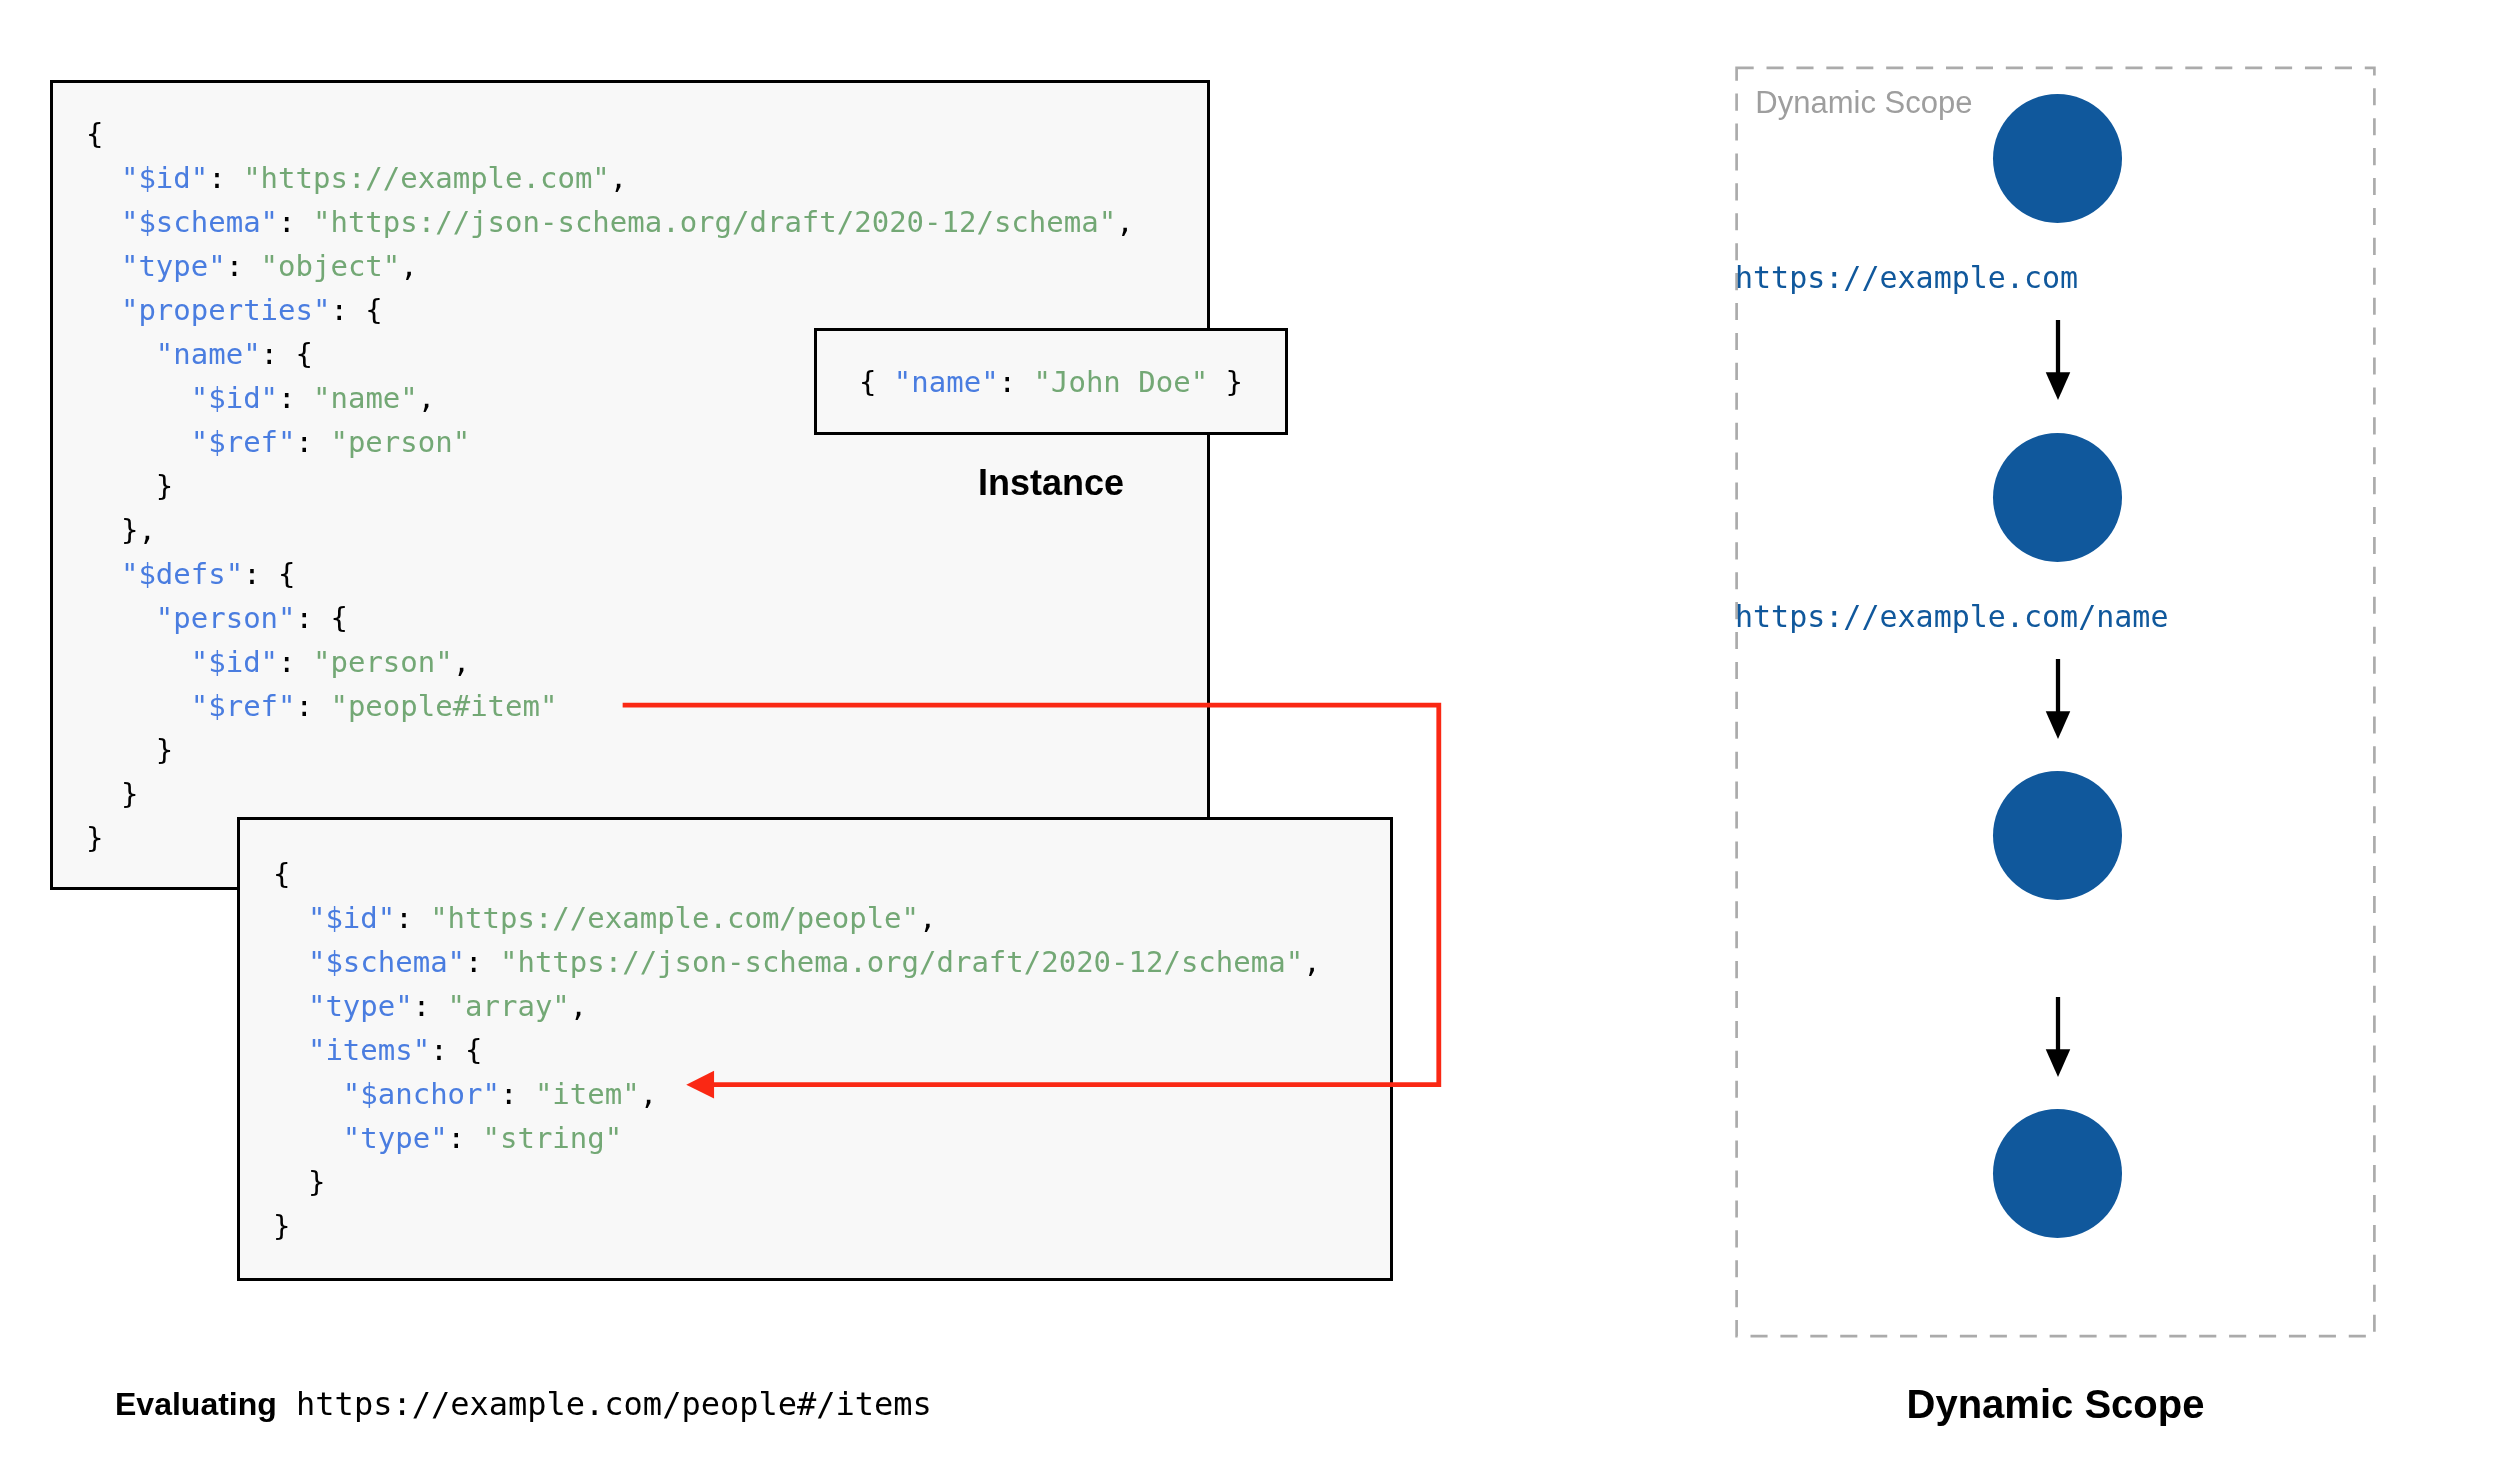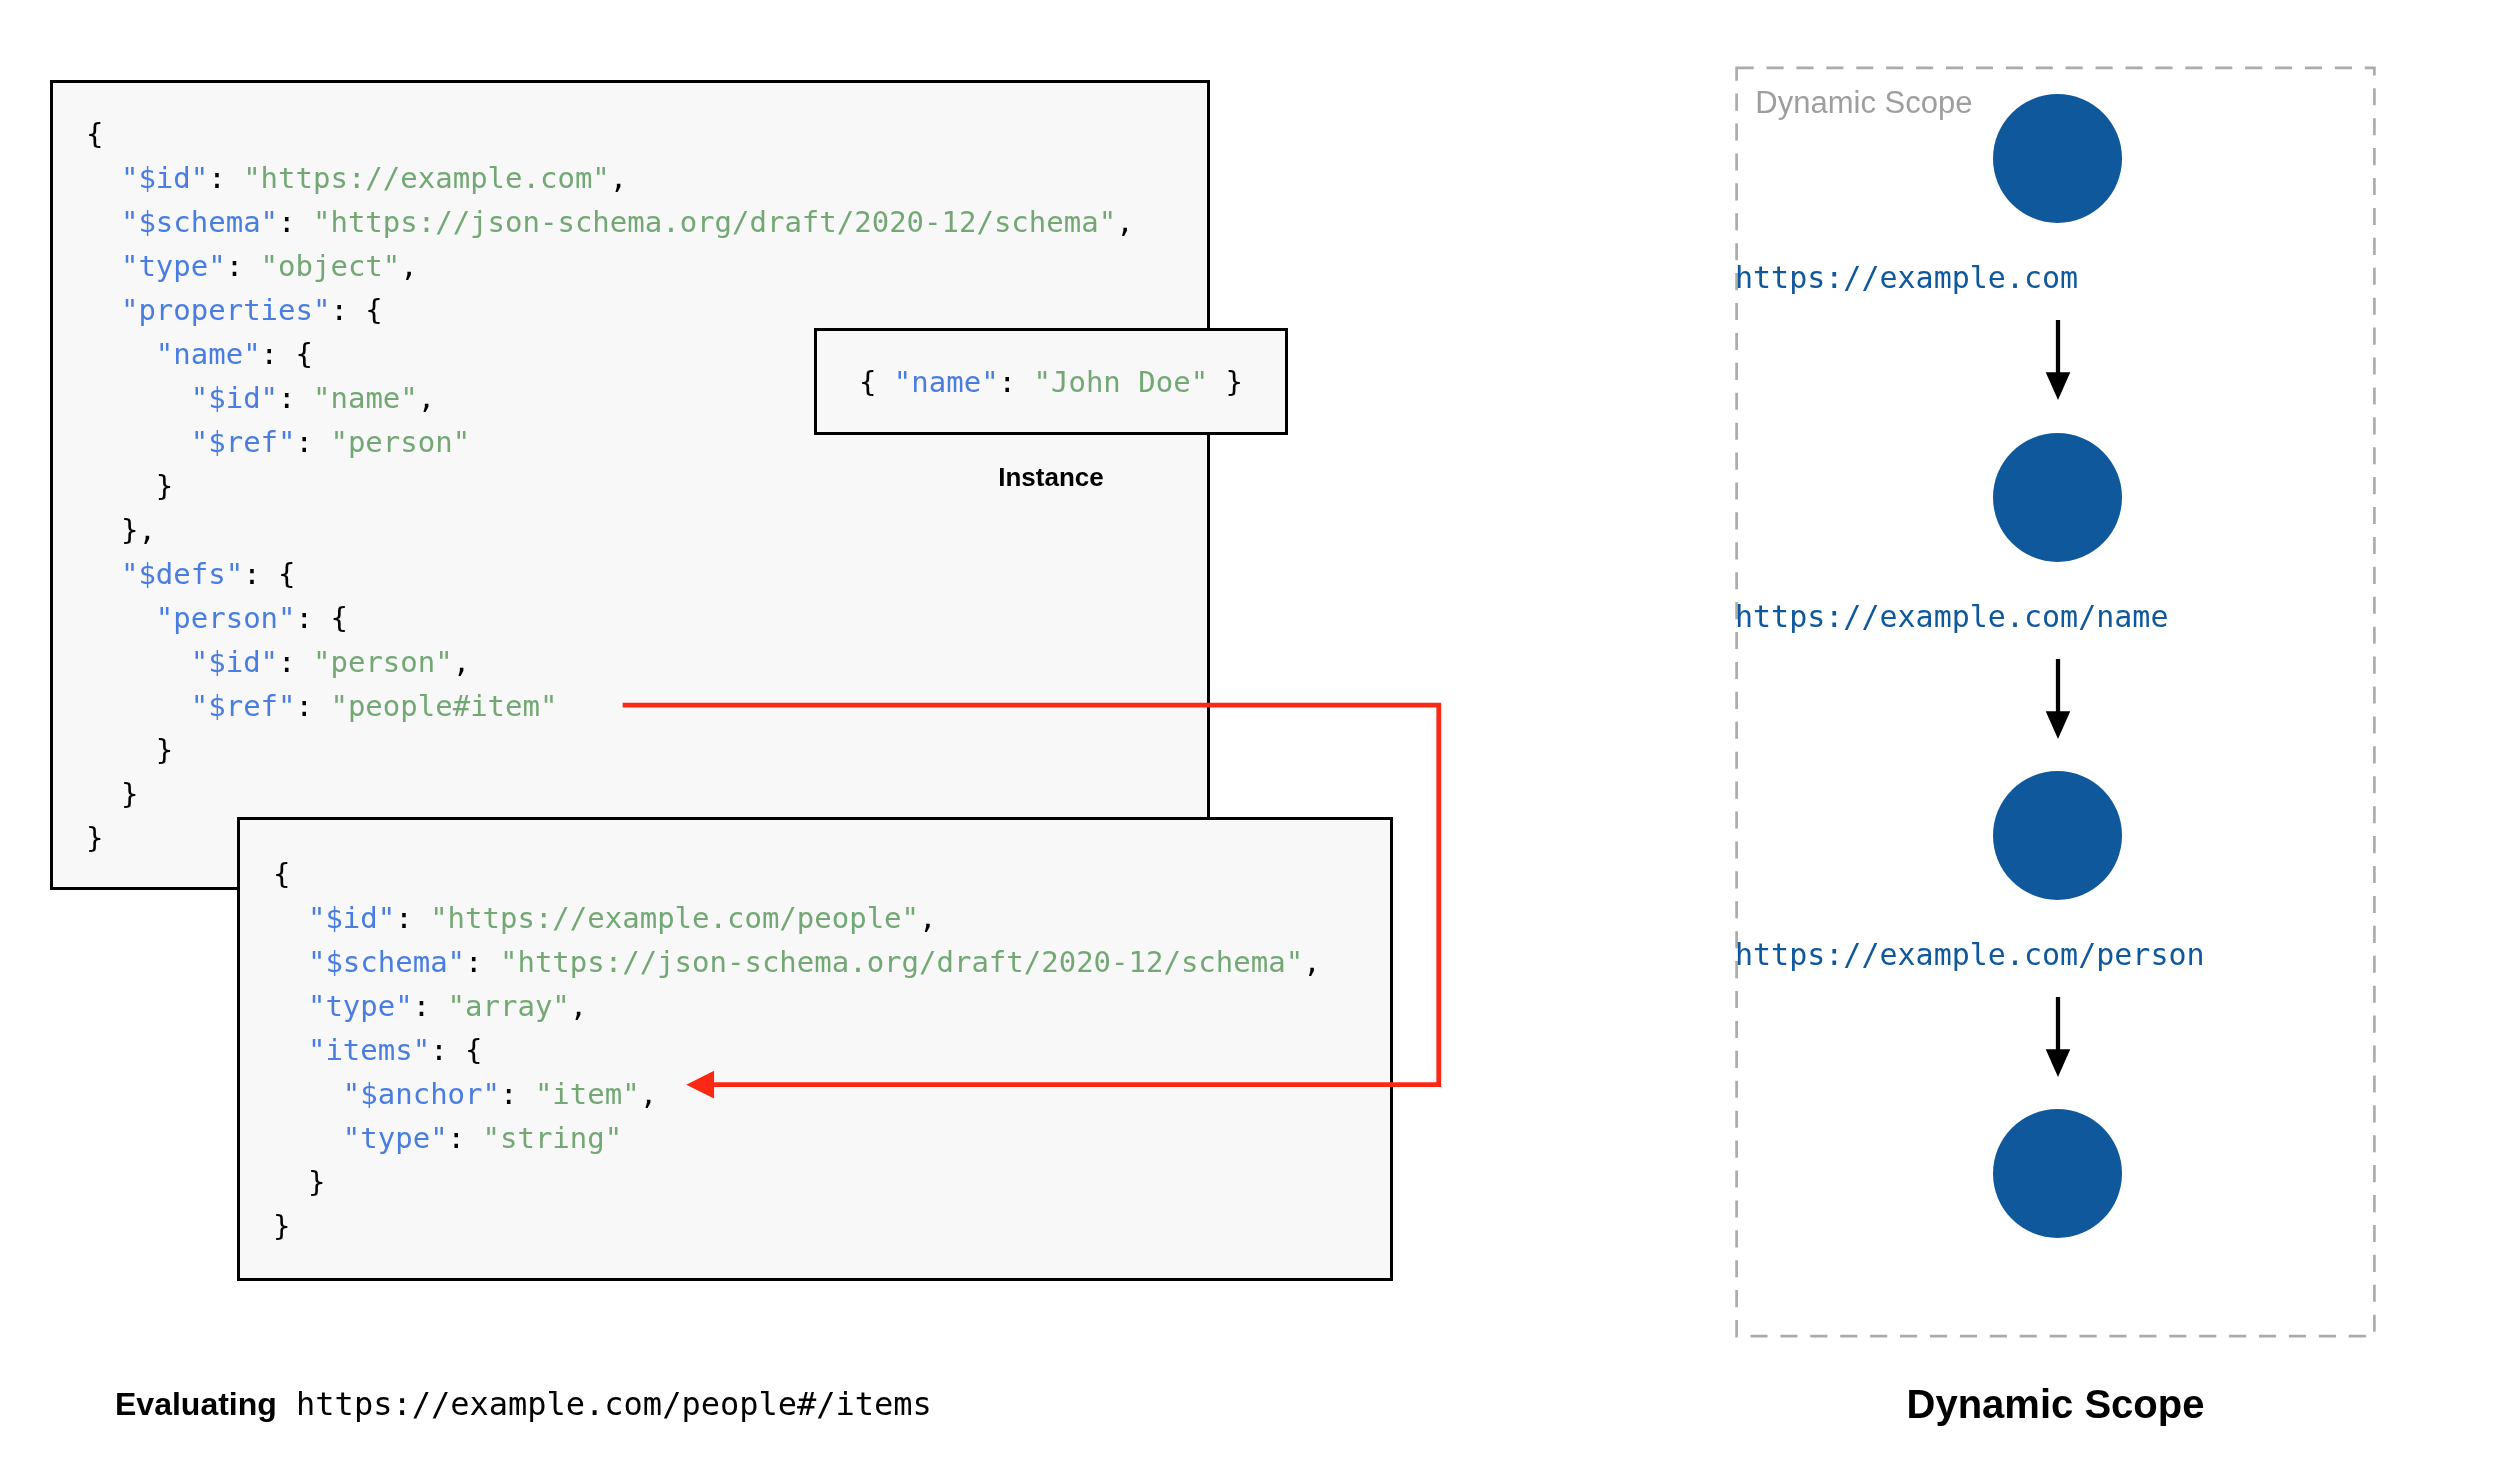--- a/index.html
+++ b/index.html
@@ -16,21 +16,21 @@
 
   #box-main{left:50px;top:80px;width:1160px;height:810px;z-index:1;}
   #box-main .code{padding:29px 10.7px 0 33px;}
   #box-people{left:237px;top:817px;width:1156px;height:464px;z-index:2;}
   #box-people .code{padding:32px 10.7px 0 33px;}
 
   
   #instance-box{left:814px;top:328px;width:474px;height:107px;z-index:3;
                 display:flex;align-items:center;justify-content:center;}
   #instance-label{position:absolute;left:814px;top:462px;width:474px;text-align:center;
-                  font-weight:bold;font-size:26px;color:var(--text_black);z-index:3;}
+                  font-weight:bold;font-size:36px;color:var(--text_black);z-index:3;}
 
   
   #ref-arrow-svg{position:absolute;left:0;top:0;z-index:6;pointer-events:none;}
 
   
   #scope-panel{position:absolute;left:1735px;top:66px;width:641px;height:1272px;z-index:1;}
   #scope-border{position:absolute;left:0;top:0;}
   #scope-inline-label{position:absolute;left:20.3px;top:18.7px;font-size:31px;color:var(--label_gray);}
   .scope-circle{position:absolute;left:258px;width:129px;height:129px;border-radius:50%;
                 background:var(--node_blue);}
@@ -113,21 +113,20 @@
     </svg>
 
     <div class="scope-circle" style="top:367px"></div>
     <div class="scope-url" style="top:529px">https://example.com/name</div>
     <svg class="flow-arrow" style="top:593px" width="32" height="80" viewBox="0 0 60 150">
       <line x1="30" y1="0" x2="30" y2="102" stroke="#000" stroke-width="8"></line>
       <polygon points="30,150 7,98 53,98" fill="#000"></polygon>
     </svg>
 
     <div class="scope-circle" style="top:705px"></div>
-    <div class="scope-url" style="top:867px">https://example.com/person</div>
     <svg class="flow-arrow" style="top:931px" width="32" height="80" viewBox="0 0 60 150">
       <line x1="30" y1="0" x2="30" y2="102" stroke="#000" stroke-width="8"></line>
       <polygon points="30,150 7,98 53,98" fill="#000"></polygon>
     </svg>
 
     <div class="scope-circle" style="top:1043px"></div>
   </div>
 
   <div id="caption-evaluating"><span class="bold">Evaluating</span><span class="mono"> </span><span class="mono">https://example.com/people#/items</span></div>
   <div id="caption-scope">Dynamic Scope</div>

